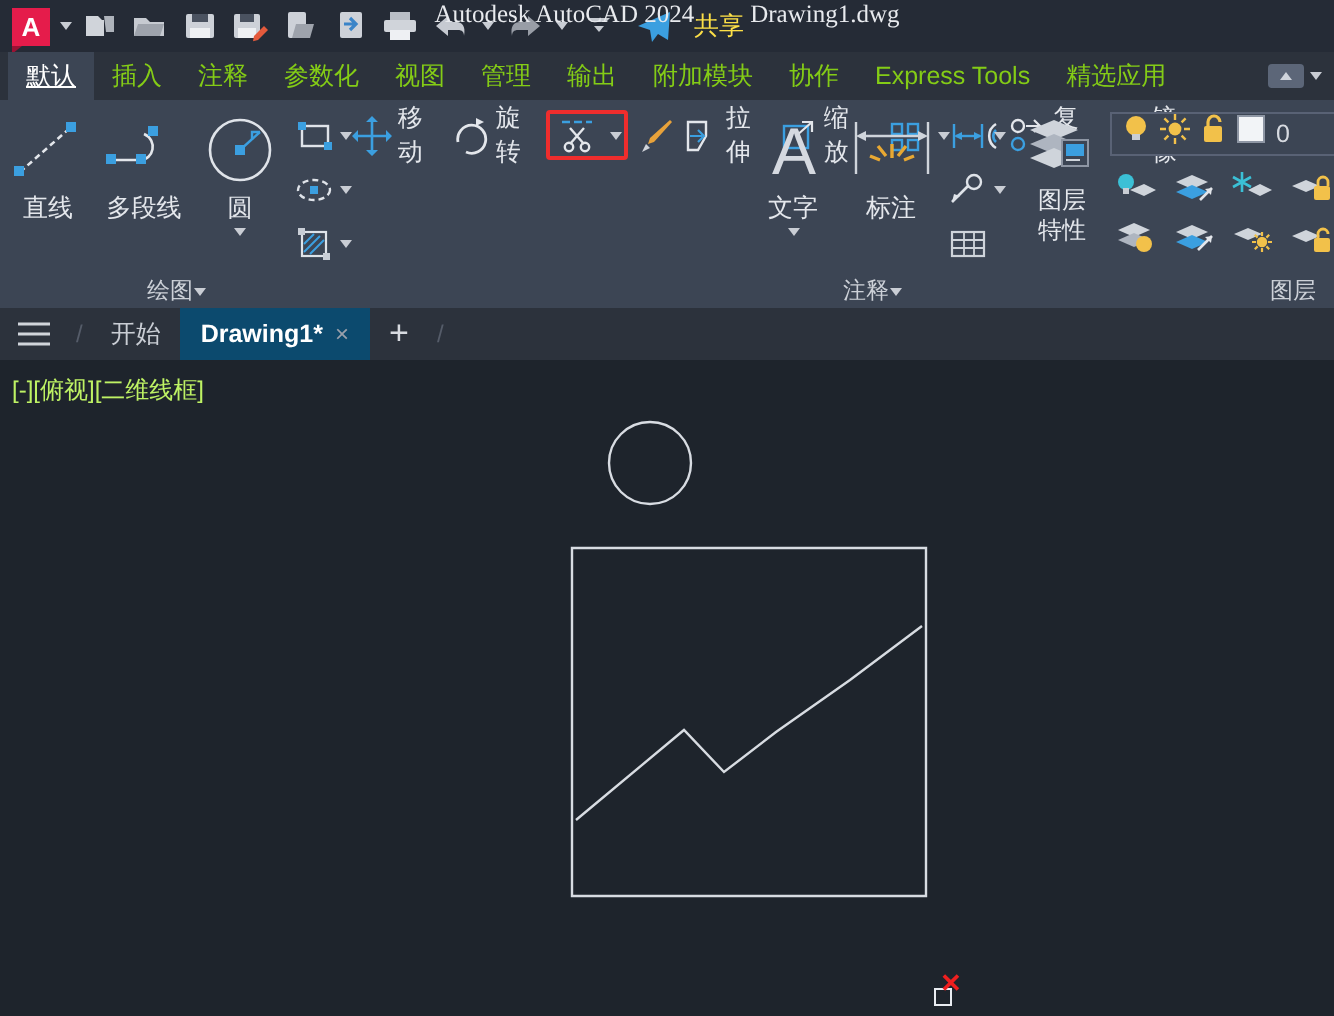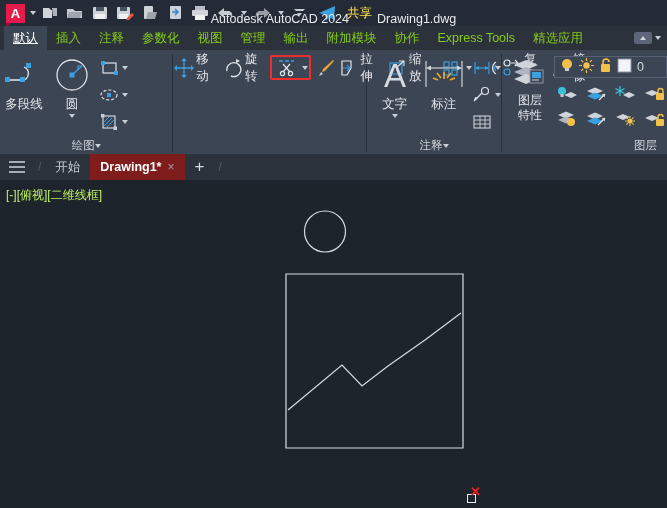--- a/index.html
+++ b/index.html
@@ -39,22 +39,22 @@
     display: flex; align-items: center; justify-content: center;
   }
   .qat-caret {
     width: 11px; height: 22px;
     display: flex; align-items: center; justify-content: center;
   }
   .caret { width: 0; height: 0; border-left: 3.5px solid transparent; border-right: 3.5px solid transparent; border-top: 4px solid #c9cdd4; }
   .share-txt { color: #fde047; font-size: 12.5px; margin-left: 8px; }
   .title-center {
     position: absolute; left: 0; right: 0; top: 0; height: 26px;
-    display: flex; align-items: flex-end; justify-content: center;
-    gap: 28px; pointer-events: none;
+    display: flex; align-items: flex-start; justify-content: center;
+    gap: 28px; pointer-events: none; font-family: Liberation Serif, serif;
   }
   .title-center span { color: #e8eaee; font-size: 12.5px; }
 
   
   .tabs-row {
     height: 24px; background: #2c323c;
     display: flex; align-items: stretch;
     padding-left: 4px;
     position: relative;
   }
@@ -126,21 +126,21 @@
   .doctabs {
     height: 26px; background: #2c323c;
     display: flex; align-items: stretch;
   }
   .hamb { width: 34px; display: flex; align-items: center; justify-content: center; }
   .slash { color: #555c69; font-size: 12px; display: flex; align-items: center; padding: 0 4px; }
   .dtab {
     display: flex; align-items: center; gap: 6px;
     padding: 0 10px; color: #c9cdd4; font-size: 12.5px;
   }
-  .dtab.active { background: #7f1d1d; color: #ffffff; font-weight: bold; }
+  .dtab.active { background: #0c4a6e; color: #ffffff; font-weight: bold; }
   .dtab .x { color: #9aa0ab; font-size: 12px; font-weight: normal; }
   .plus { width: 30px; display: flex; align-items: center; justify-content: center; color: #d7dae0; font-size: 17px; }
 
   
   .canvas { position: relative; height: 356px; background: #1e242c; }
   .vp-label { position: absolute; left: 6px; top: 7px; color: #bef264; font-size: 12px; }
   .cursor-x { position: absolute; color: #ef1f1f; font-size: 13px; font-weight: bold; line-height: 1; }
   .pickbox { position: absolute; width: 9px; height: 9px; border: 1px solid #e9ecf1; }
 </style>
 </head>
@@ -253,20 +253,30 @@
     <i class="caret"></i>
   </div>
 </div>
 
 <div class="ribbon">
 
   <div class="panel" style="width:196px">
     <div class="panel-body">
       <div class="big-btn">
         <div class="big-ico">
+          <svg width="40" height="34" viewBox="0 0 40 34">
+              <line x1="6" y1="28" x2="31" y2="6" stroke="#e3e6eb" stroke-width="1.3" stroke-dasharray="3 2"></line>
+              <rect x="3" y="25" width="5" height="5" fill="#3b9fe0"></rect>
+              <rect x="29" y="3" width="5" height="5" fill="#3b9fe0"></rect>
+            </svg>
+        </div>
+        <div class="big-lbl">直线</div>
+      </div>
+      <div class="big-btn">
+        <div class="big-ico">
           <svg width="44" height="34" viewBox="0 0 44 34">
               <path d="M6 22h14c7 0 9-10 2-13" stroke="#e3e6eb" stroke-width="1.3" fill="none"></path>
               <rect x="3" y="19" width="5" height="5" fill="#3b9fe0"></rect>
               <rect x="18" y="19" width="5" height="5" fill="#3b9fe0"></rect>
               <rect x="24" y="5" width="5" height="5" fill="#3b9fe0"></rect>
             </svg>
         </div>
         <div class="big-lbl">多段线</div>
       </div>
       <div class="big-btn">

